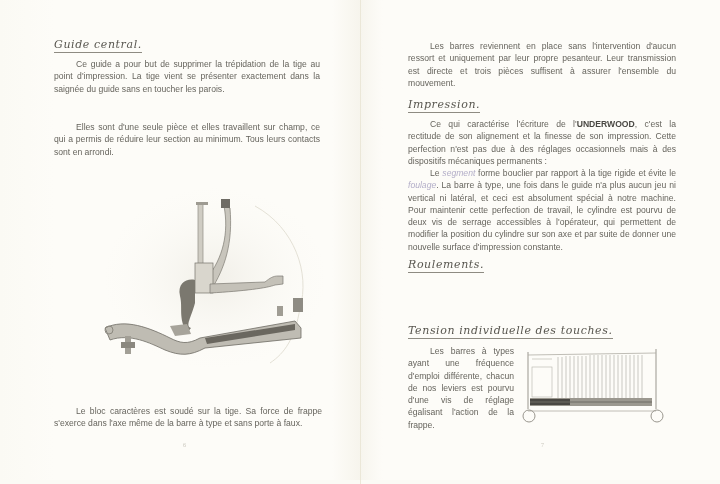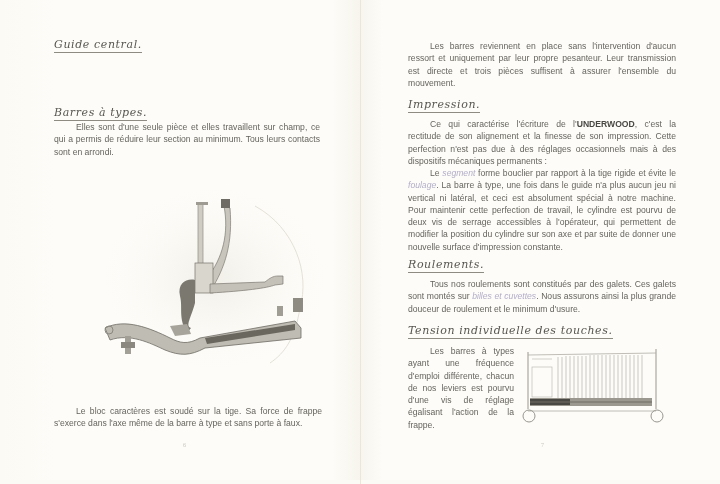--- a/index.html
+++ b/index.html
@@ -48,22 +48,22 @@
   .figure { position:absolute; }
 </style>
 </head>
 <body>
 
 <div class="spread">
 
   <div class="page left">
 
     <div class="heading" style="left:54px; top:38px;">Guide central.</div>
+    <p class="para" style="left:54px; top:58px; width:266px;">Ce guide a pour but de supprimer la trépidation de la tige au point d'impression. La tige vient se présenter exactement dans la saignée du guide sans en toucher les parois.</p>
 
-    <div class="heading" style="left:54px; top:106px;">Barres à types.</div>
     <p class="para" style="left:54px; top:121px; width:266px;">Elles sont d'une seule pièce et elles travaillent sur champ, ce qui a permis de réduire leur section au minimum. Tous leurs contacts sont en arrondi.</p>
 
     <svg class="figure" style="left:95px; top:178px;" width="230" height="195" viewBox="0 0 230 195">
       <defs>
         <radialGradient id="shade" cx="50%" cy="50%" r="55%">
           <stop offset="0%" stop-color="#f1efe8"></stop>
           <stop offset="100%" stop-color="#fdfcf8" stop-opacity="0"></stop>
         </radialGradient>
       </defs>
       <ellipse cx="120" cy="100" rx="110" ry="90" fill="url(#shade)"></ellipse>
@@ -104,21 +104,20 @@
   <div class="page right">
 
     <p class="para" style="left:47px; top:40px; width:268px;">Les barres reviennent en place sans l'intervention d'aucun ressort et uniquement par leur propre pesanteur. Leur transmission est directe et trois pièces suffisent à assurer l'ensemble du mouvement.</p>
 
     <div class="heading" style="left:47px; top:98px;">Impression.</div>
     <p class="para" style="left:47px; top:118px; width:268px;"><span>Ce qui caractérise l'écriture de l'</span><b>UNDERWOOD</b><span>, c'est la rectitude de son alignement et la finesse de son impression. Cette perfection n'est pas due à des réglages occasionnels mais à des dispositifs mécaniques permanents :</span></p>
 
     <p class="para" style="left:47px; top:167px; width:268px;"><span>Le </span><span class="acc">segment</span><span> forme bouclier par rapport à la tige rigide et évite le </span><span class="acc">foulage</span><span>. La barre à type, une fois dans le guide n'a plus aucun jeu ni vertical ni latéral, et ceci est absolument spécial à notre machine. Pour maintenir cette perfection de travail, le cylindre est pourvu de deux vis de serrage accessibles à l'opérateur, qui permettent de modifier la position du cylindre sur son axe et par suite de donner une nouvelle surface d'impression constante.</span></p>
 
     <div class="heading" style="left:47px; top:258px;">Roulements.</div>
-    <p class="para" style="left:47px; top:278px; width:268px;"><span>Tous nos roulements sont constitués par des galets. Ces galets sont montés sur </span><span class="acc">billes et cuvettes</span><span>. Nous assurons ainsi la plus grande douceur de roulement et le minimum d'usure.</span></p>
 
     <div class="heading" style="left:47px; top:324px;text-align:right;">Tension individuelle des touches.</div>
     <p class="para" style="left:47px; top:345px; width:106px;">Les barres à types ayant une fréquence d'emploi différente, chacun de nos leviers est pourvu d'une vis de réglage égalisant l'action de la frappe.</p>
 
     <svg class="figure" style="left:157px; top:347px;" width="150" height="80" viewBox="0 0 150 80">
       <rect x="0" y="0" width="150" height="80" fill="#fdfcf8"></rect>
 
       <line x1="10" y1="5" x2="10" y2="62" stroke="#9a978f" stroke-width="1"></line>
       <line x1="138" y1="2" x2="138" y2="62" stroke="#9a978f" stroke-width="1"></line>
       <line x1="10" y1="8" x2="138" y2="6" stroke="#b0ada5" stroke-width="0.8"></line>

